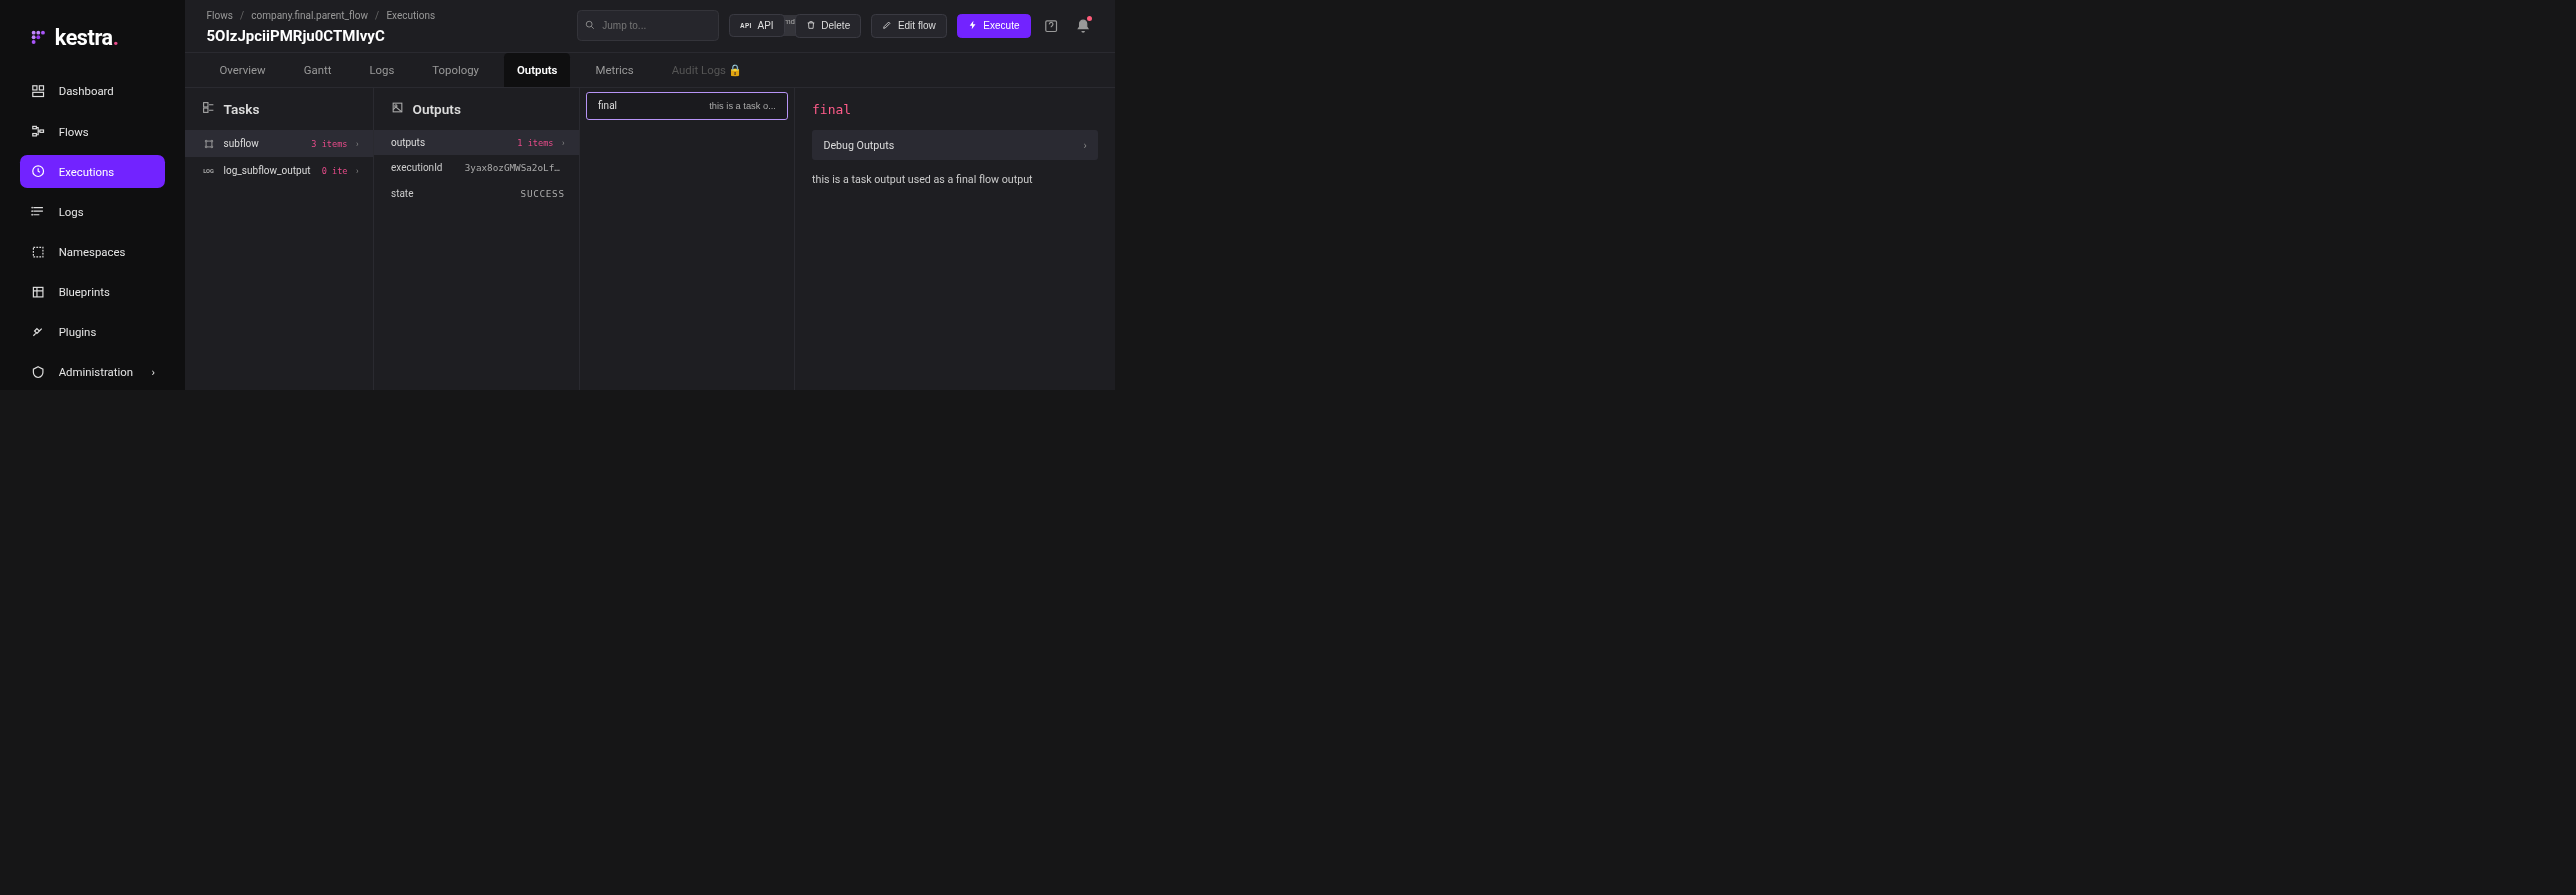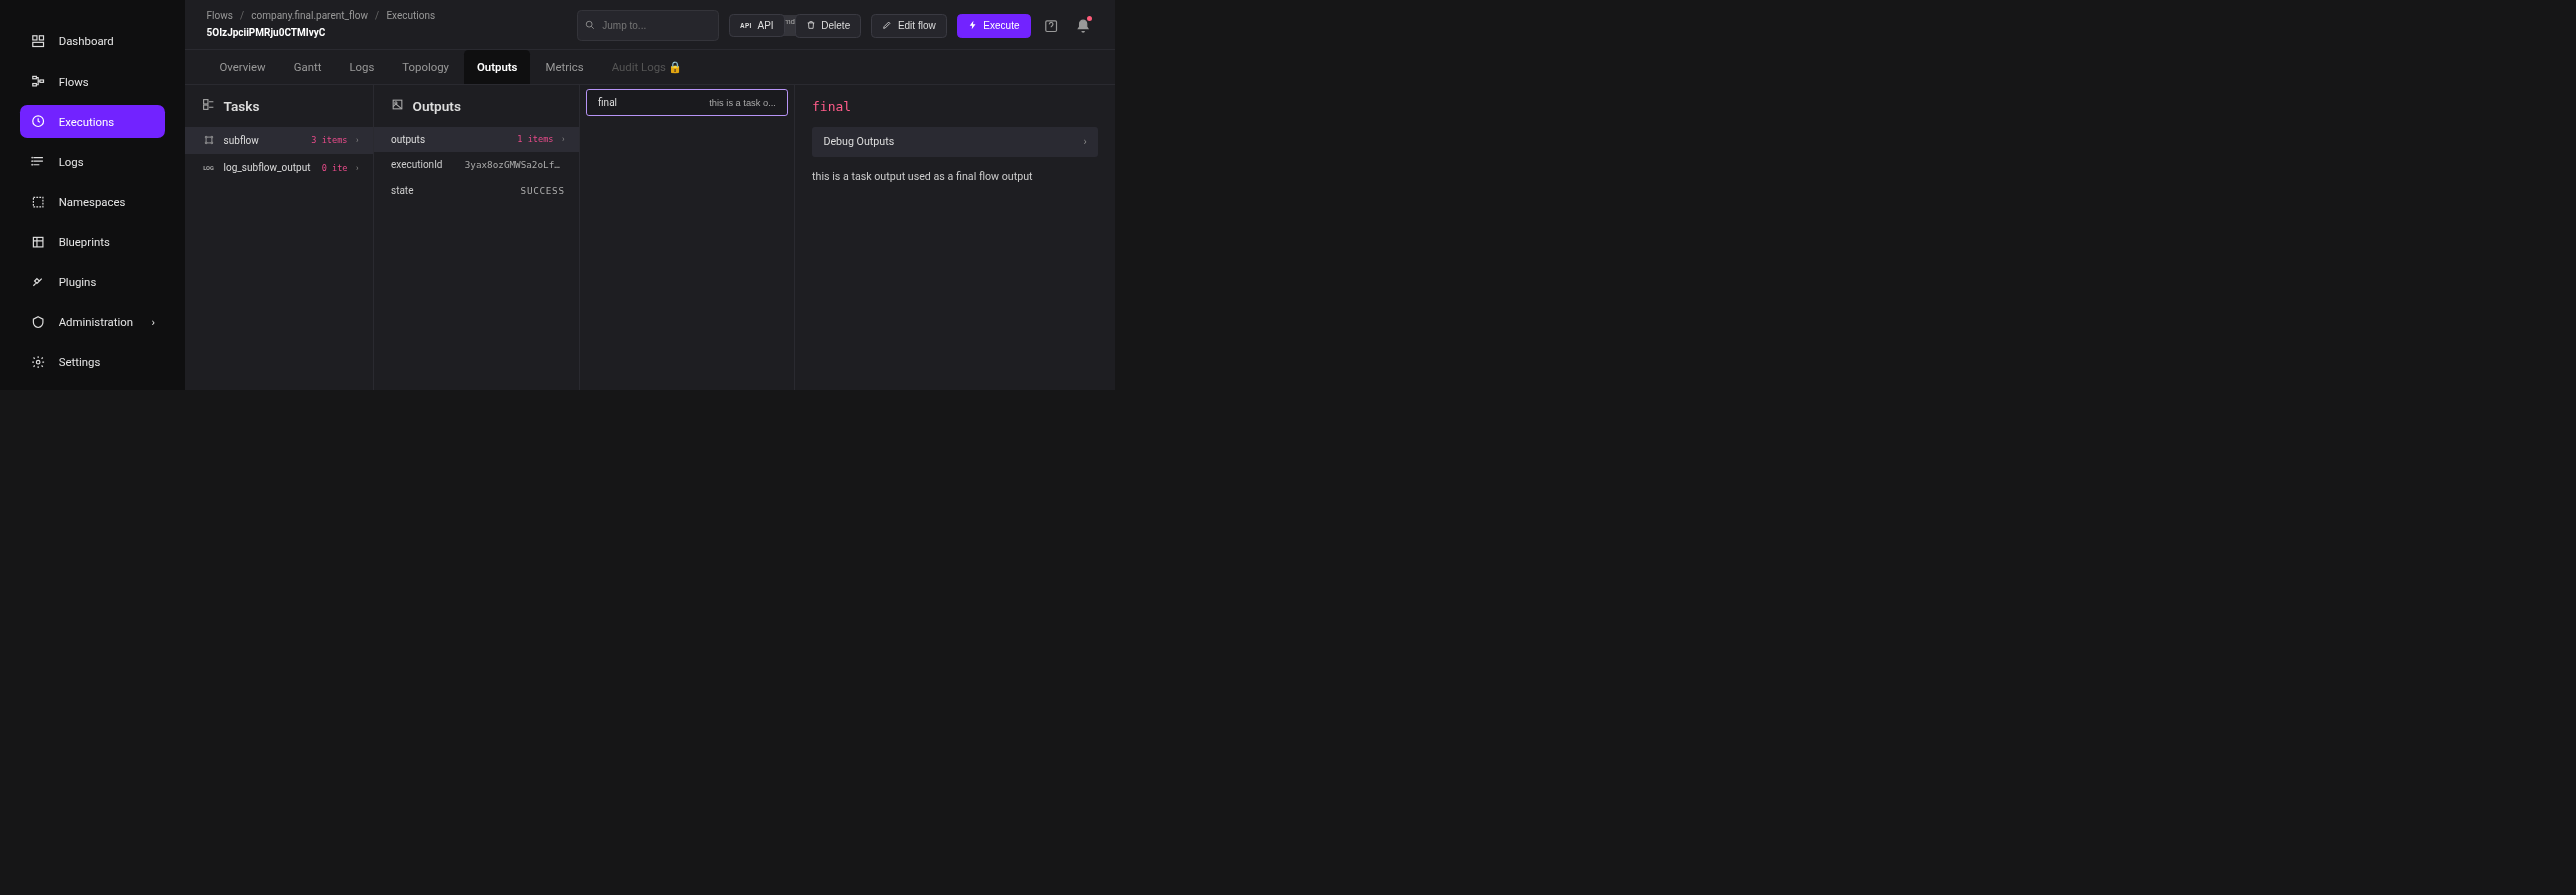--- a/index.html
+++ b/index.html
@@ -73,21 +73,21 @@
 .breadcrumb-area { flex: 1; }
 .breadcrumb {
   display: flex;
   gap: 7.2px;
   font-size: 10px;
   color: #999;
   margin-bottom: 5.7px;
 }
 .bc-sep { color: #666; }
 .exec-id {
-  font-size: 10px;
+  font-size: 15px;
   font-weight: 700;
   color: #fff;
 }
 .topbar-actions {
   display: flex;
   gap: 10px;
   align-items: center;
 }
 .search-box {
   display: flex;
@@ -151,21 +151,21 @@
   width: 5px;
   height: 5px;
   background: #ff5c7a;
   border-radius: 50%;
 }
 
 
 .tabs {
   display: flex;
   padding: 0 21.5px;
-  gap: 2px;
+  gap: 12px;
   border-bottom: 0.7px solid #2a2a30;
 }
 .tab {
   padding: 10px 13px;
   color: #999;
   font-size: 11.4px;
   cursor: pointer;
 }
 .tab.active {
   background: #0f0f10;
@@ -275,20 +275,33 @@
 .detail-text { color: #ccc; font-size: 10.7px; }
 
 .task-icon { width: 13px; height: 13px; display: flex; align-items: center; justify-content: center; }
 .api-badge { font-size: 6.4px; font-weight: 700; letter-spacing: 0.4px; }
 </style>
 </head>
 <body>
 
 <div class="app">
   <aside class="sidebar">
+    <div class="logo">
+      <div class="logo-mark">
+        <svg viewBox="0 0 24 24" width="18.6" height="18.6">
+          <circle cx="6" cy="6" r="2.5" fill="#c084fc"></circle>
+          <circle cx="12" cy="6" r="2.5" fill="#c084fc"></circle>
+          <circle cx="18" cy="6" r="2.5" fill="#a855f7"></circle>
+          <circle cx="6" cy="12" r="2.5" fill="#c084fc"></circle>
+          <circle cx="12" cy="12" r="2.5" fill="#9333ea"></circle>
+          <circle cx="6" cy="18" r="2.5" fill="#a855f7"></circle>
+        </svg>
+      </div>
+      <span class="logo-text"><span>kestra</span><span class="logo-dot">.</span></span>
+    </div>
     <ul class="nav-list">
       <li class="nav-item">
         <span class="nav-icon">
             <svg width="14.3" height="14.3" viewBox="0 0 24 24" stroke="#ddd" stroke-width="2" fill="none">
               <rect x="3" y="3" width="7" height="7"></rect>
               <rect x="14" y="3" width="7" height="7"></rect>
               <rect x="3" y="14" width="18" height="7"></rect>
             </svg>
           </span>
         <span>Dashboard</span>

